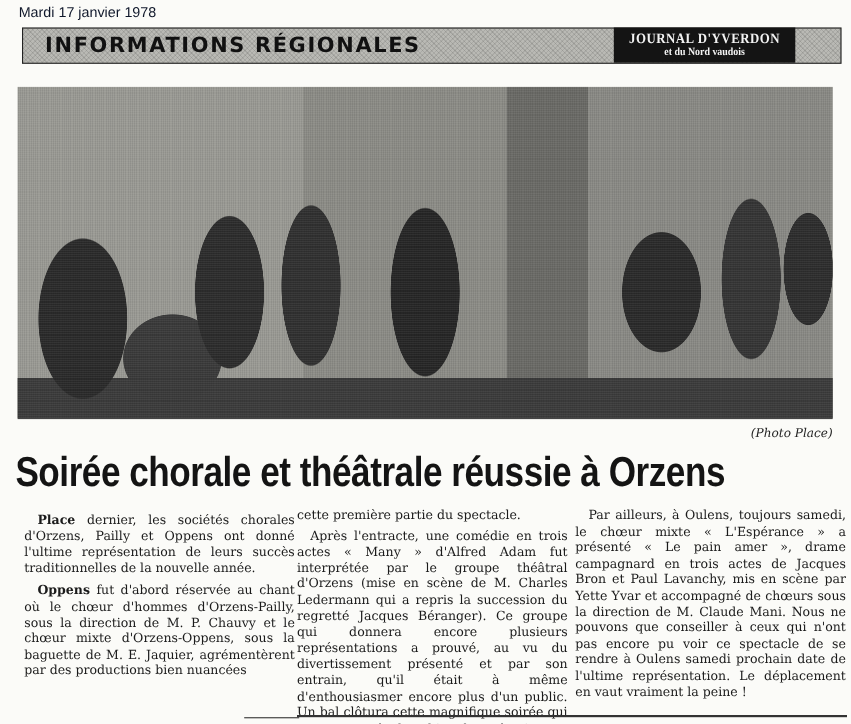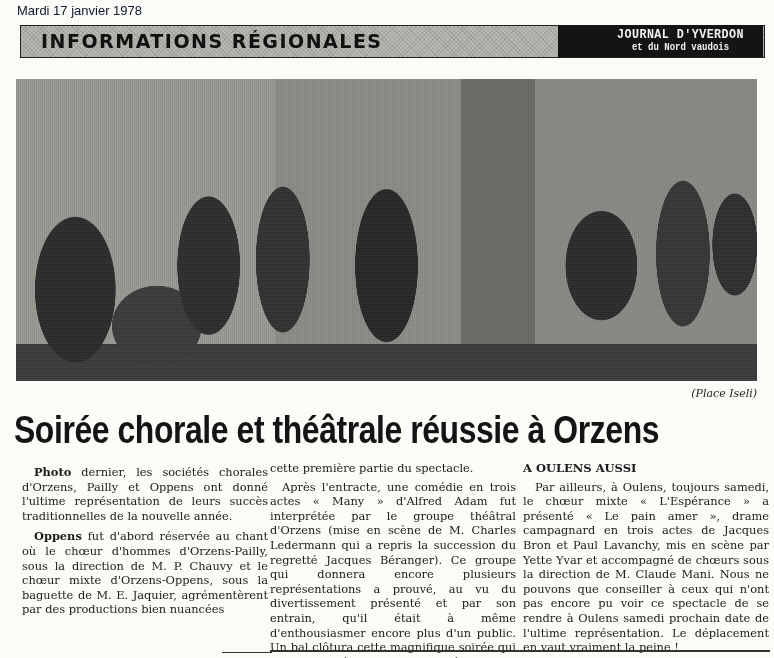--- a/index.html
+++ b/index.html
@@ -21,21 +21,21 @@
       #b9b9b4;
   }
   .section-title {
     position:absolute; left:20px; top:4px;
     font-family:"DejaVu Sans", sans-serif; font-weight:bold;
     font-size:19px; letter-spacing:1.5px; color:#111;
   }
   .masthead {
     position:absolute; left:537px; top:-1px; width:165px; height:32px;
     background:#141414; color:#f2f2f2; text-align:center;
-    font-family:Liberation Mono, monospace; font-weight:bold; line-height:1;padding-left:40px;
+    font-family:Liberation Serif, serif; font-weight:bold; line-height:1;
   }
   .masthead .m1 { display:block; font-size:13px; letter-spacing:0.5px; margin-top:3px; transform:scaleX(0.9); }
   .masthead .m2 { display:block; font-size:10px; margin-top:2px; transform:scaleX(0.9); }
 
   .photo {
     position:absolute; left:16px; top:79px; width:741px; height:301px;
     background:
       radial-gradient(ellipse 9% 40% at 8% 70%, #2a2a2a 0 60%, transparent 61%),
       radial-gradient(ellipse 7% 38% at 26% 62%, #2c2c2c 0 60%, transparent 61%),
       radial-gradient(ellipse 6% 40% at 36% 60%, #303030 0 60%, transparent 61%),
@@ -90,35 +90,34 @@
   <span class="section-title">INFORMATIONS RÉGIONALES</span>
   <div class="masthead">
     <span class="m1">JOURNAL D'YVERDON</span>
     <span class="m2">et du Nord vaudois</span>
   </div>
 </div>
 
 <div class="photo" title="Une scène de la comédie « Many » sur scène, plusieurs acteurs debout autour d'un fauteuil"></div>
 
 <div class="caption">
-  <span class="credit">(Place Iseli)</span>
+  <span class="credit">(Photo Place)</span>
 </div>
 
 <div class="headline">Soirée chorale et théâtrale réussie à Orzens</div>
 
 <div class="col col1">
-  <p><span class="lead">Photo</span><span> dernier, les sociétés chorales d'Orzens, Pailly et Oppens ont donné l'ultime représentation de leurs succès traditionnelles de la nouvelle année.</span></p>
+  <p><span class="lead">Place</span><span> dernier, les sociétés chorales d'Orzens, Pailly et Oppens ont donné l'ultime représentation de leurs succès traditionnelles de la nouvelle année.</span></p>
   <p style="margin-top:6px"><span class="lead">Oppens</span><span> fut d'abord réservée au chant où le chœur d'hommes d'Orzens-Pailly, sous la direction de M. P. Chauvy et le chœur mixte d'Orzens-Oppens, sous la baguette de M. E. Jaquier, agrémentèrent par des productions bien nuancées</span></p>
 </div>
 
 <div class="col col2">
   <p style="text-indent:0"><span>cette première partie du spectacle.</span></p>
   <p><span>Après l'entracte, une comédie en trois actes « Many » d'Alfred Adam fut interprétée par le groupe théâtral d'Orzens (mise en scène de M. Charles Ledermann qui a repris la succession du regretté Jacques Béranger). Ce groupe qui donnera encore plusieurs représentations a prouvé, au vu du divertissement présenté et par son entrain, qu'il était à même d'enthousiasmer encore plus d'un public. Un bal clôtura cette magnifique soirée qui restera gravée dans bien des mémoires.</span></p>
 </div>
 
 <div class="col col3">
-  <p class="subhead">A OULENS AUSSI</p>
   <p><span>Par ailleurs, à Oulens, toujours samedi, le chœur mixte « L'Espérance » a présenté « Le pain amer », drame campagnard en trois actes de Jacques Bron et Paul Lavanchy, mis en scène par Yette Yvar et accompagné de chœurs sous la direction de M. Claude Mani. Nous ne pouvons que conseiller à ceux qui n'ont pas encore pu voir ce spectacle de se rendre à Oulens samedi prochain date de l'ultime représentation. Le déplacement en vaut vraiment la peine !</span></p>
 
 </div>
 
 <div class="rule" style="left:222px; top:652px; width:50px; height:1px;"></div>
 <div class="rule" style="left:270px; top:650px; width:500px;"></div>
 
 </body></html>

